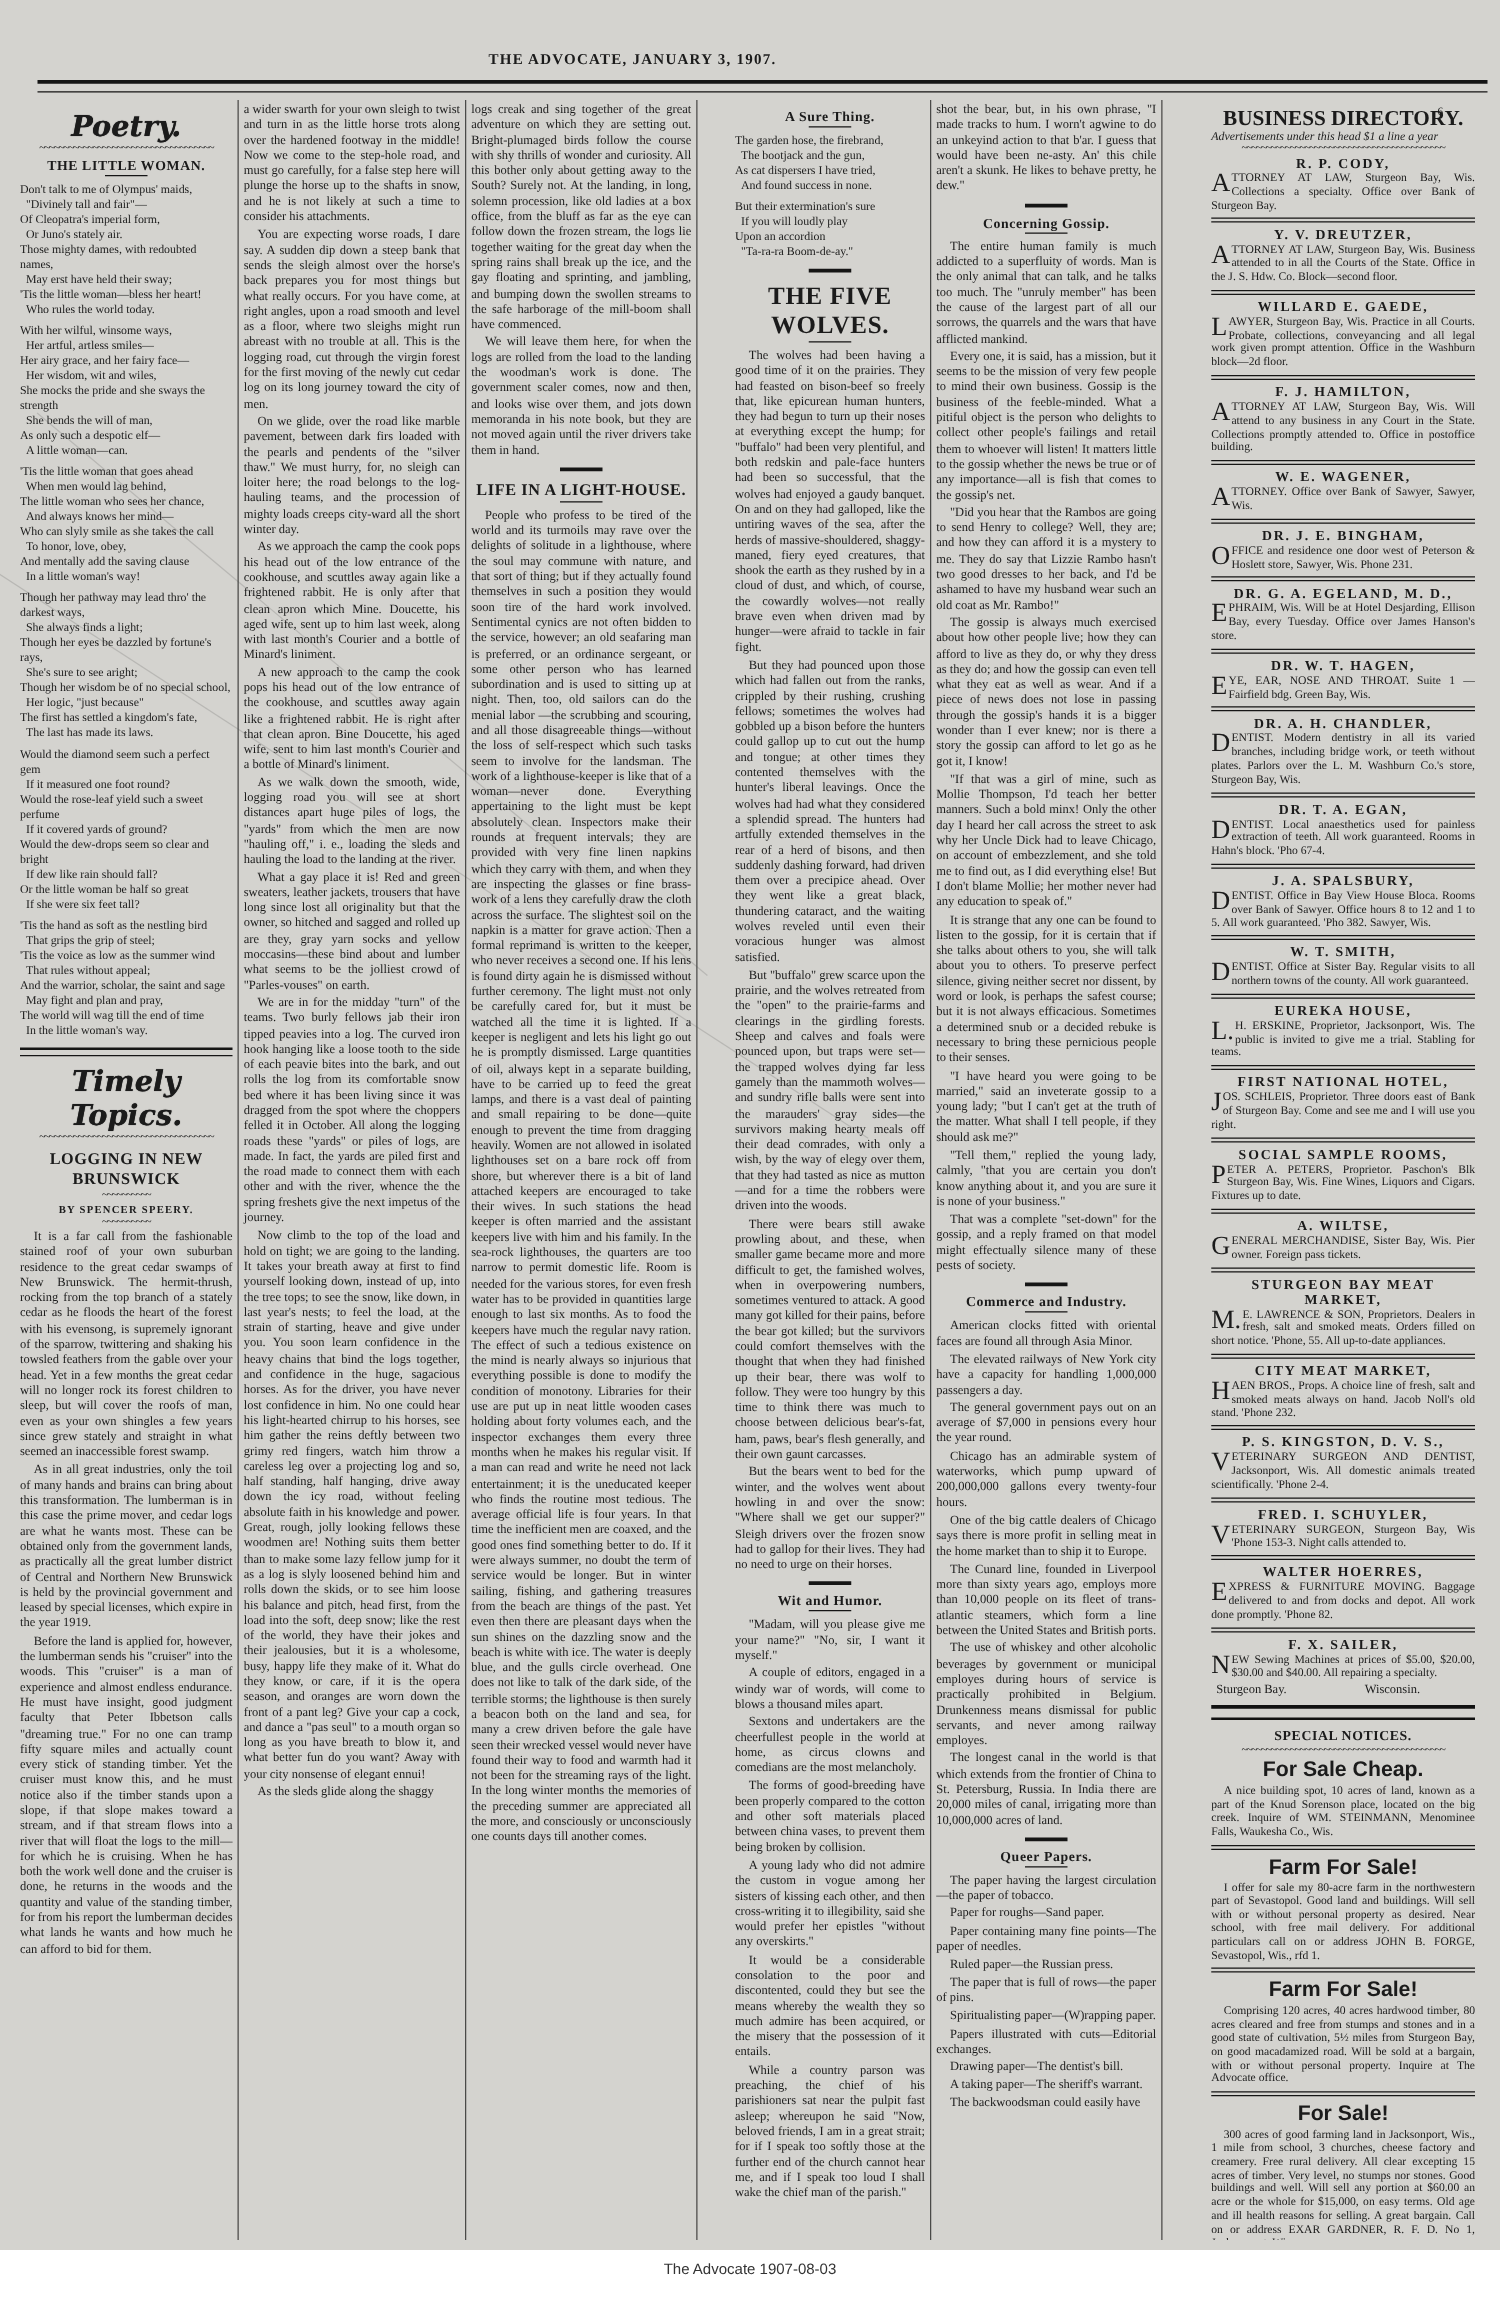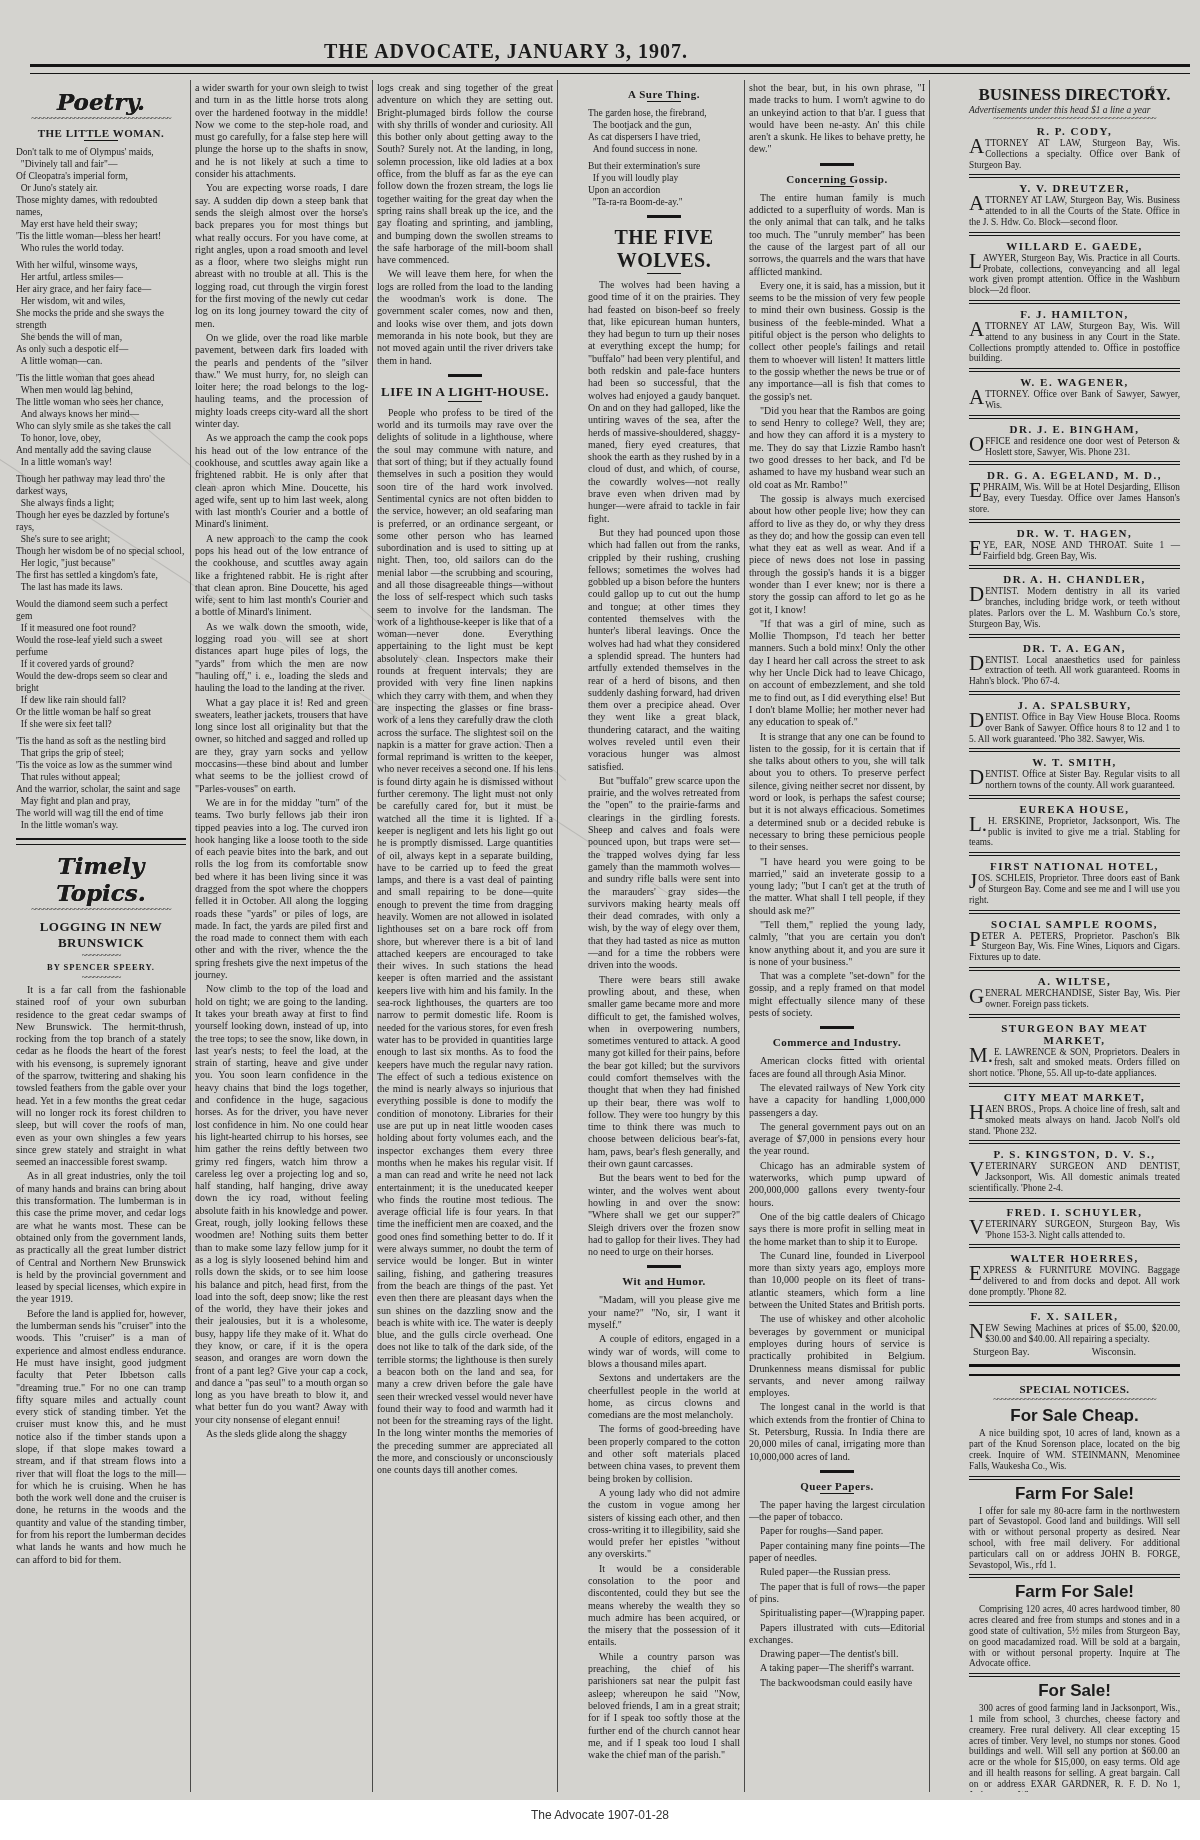--- a/index.html
+++ b/index.html
@@ -3,21 +3,21 @@
 <meta charset="utf-8">
 <style>
   html,body{margin:0;padding:0;background:#ffffff;}
   .page{position:relative;width:1200px;height:1840px;background:#ffffff;overflow:hidden;
         font-family:"Liberation Serif",serif;color:#1b1b1b;}
   .paper{position:absolute;left:0;top:0;width:1200px;height:1800px;background:#d4d3cf;}
   .scratch{position:absolute;background:rgba(60,60,60,.18);pointer-events:none;}
   .s1{width:900px;height:1px;left:-60px;top:420px;transform:rotate(33deg);transform-origin:left top;}
   .s2{width:700px;height:1px;left:30px;top:330px;transform:rotate(40deg);transform-origin:left top;}
   .masthead{position:absolute;left:0;top:40px;width:1012px;text-align:center;
-            font-weight:bold;font-size:20px;letter-spacing:1px;}
+            font-weight:bold;font-size:12px;letter-spacing:1px;}
   .headrule{position:absolute;left:30px;top:64px;width:1160px;height:6px;
             border-top:3px solid #151515;border-bottom:1px solid #151515;}
   .pgnum{position:absolute;left:1150px;top:84px;font-size:9px;}
   .cols{position:absolute;left:12px;top:80px;width:1178px;height:1712px;display:flex;}
   .col{height:1712px;overflow:hidden;padding:2px 4px;box-sizing:border-box;}
   .col + .col{border-left:1px solid #4a4a48;}
   .c1{width:178px;} .c2{width:182px;} .c3{width:185px;} .c4{width:187px;padding-left:30px;} .c5{width:185px;} .c6{width:255px;padding-left:39px;}
 
   .blk{margin:0 0 3px 0;}
   .b-script{font-family:"DejaVu Serif",serif;font-style:italic;font-weight:bold;font-size:23px;
@@ -304,14 +304,14 @@
         <div class="blk b-thickrule"></div>
         <div class="blk b-breakfast">Breakfast</div>
         <div class="blk b-bfbody">is the meal when nice hot BUNS taste good.  Ring up 187 and we'll do the rest.</div>
         <div class="blk b-drule"></div>
         <div class="blk b-bakery">Home  Bakery</div>
         <div class="blk b-bakerysub">JOHN SCHMID  Prop.</div>
         <div class="blk b-thickrule"></div>
       </div>
   </div>
 
-  <div class="footer">The Advocate 1907-01-28</div>
+  <div class="footer">The Advocate 1907-08-03</div>
 </div>
 
 </body></html>

